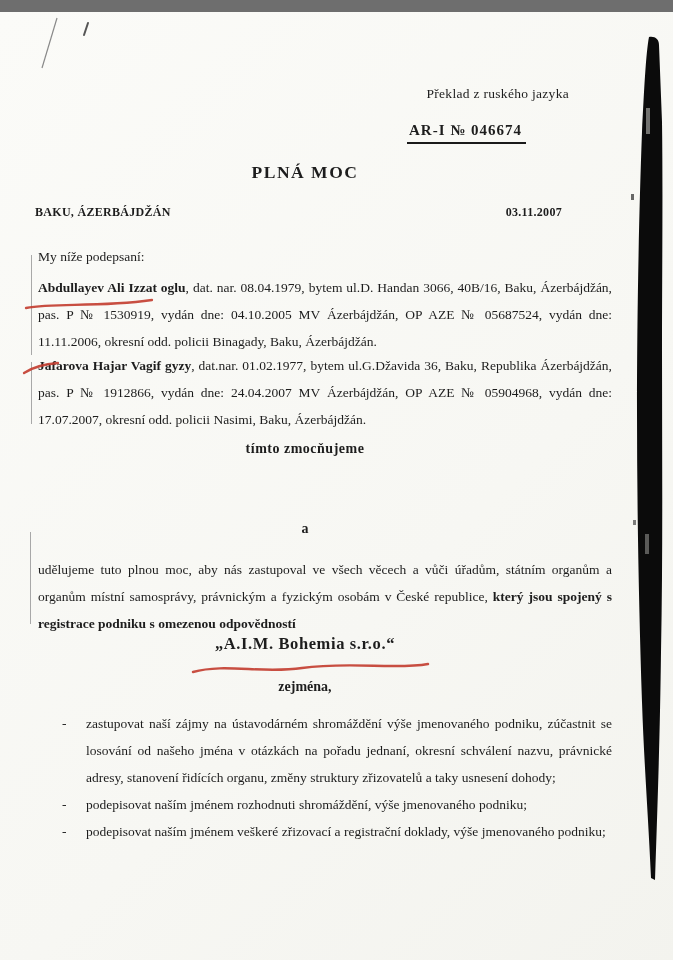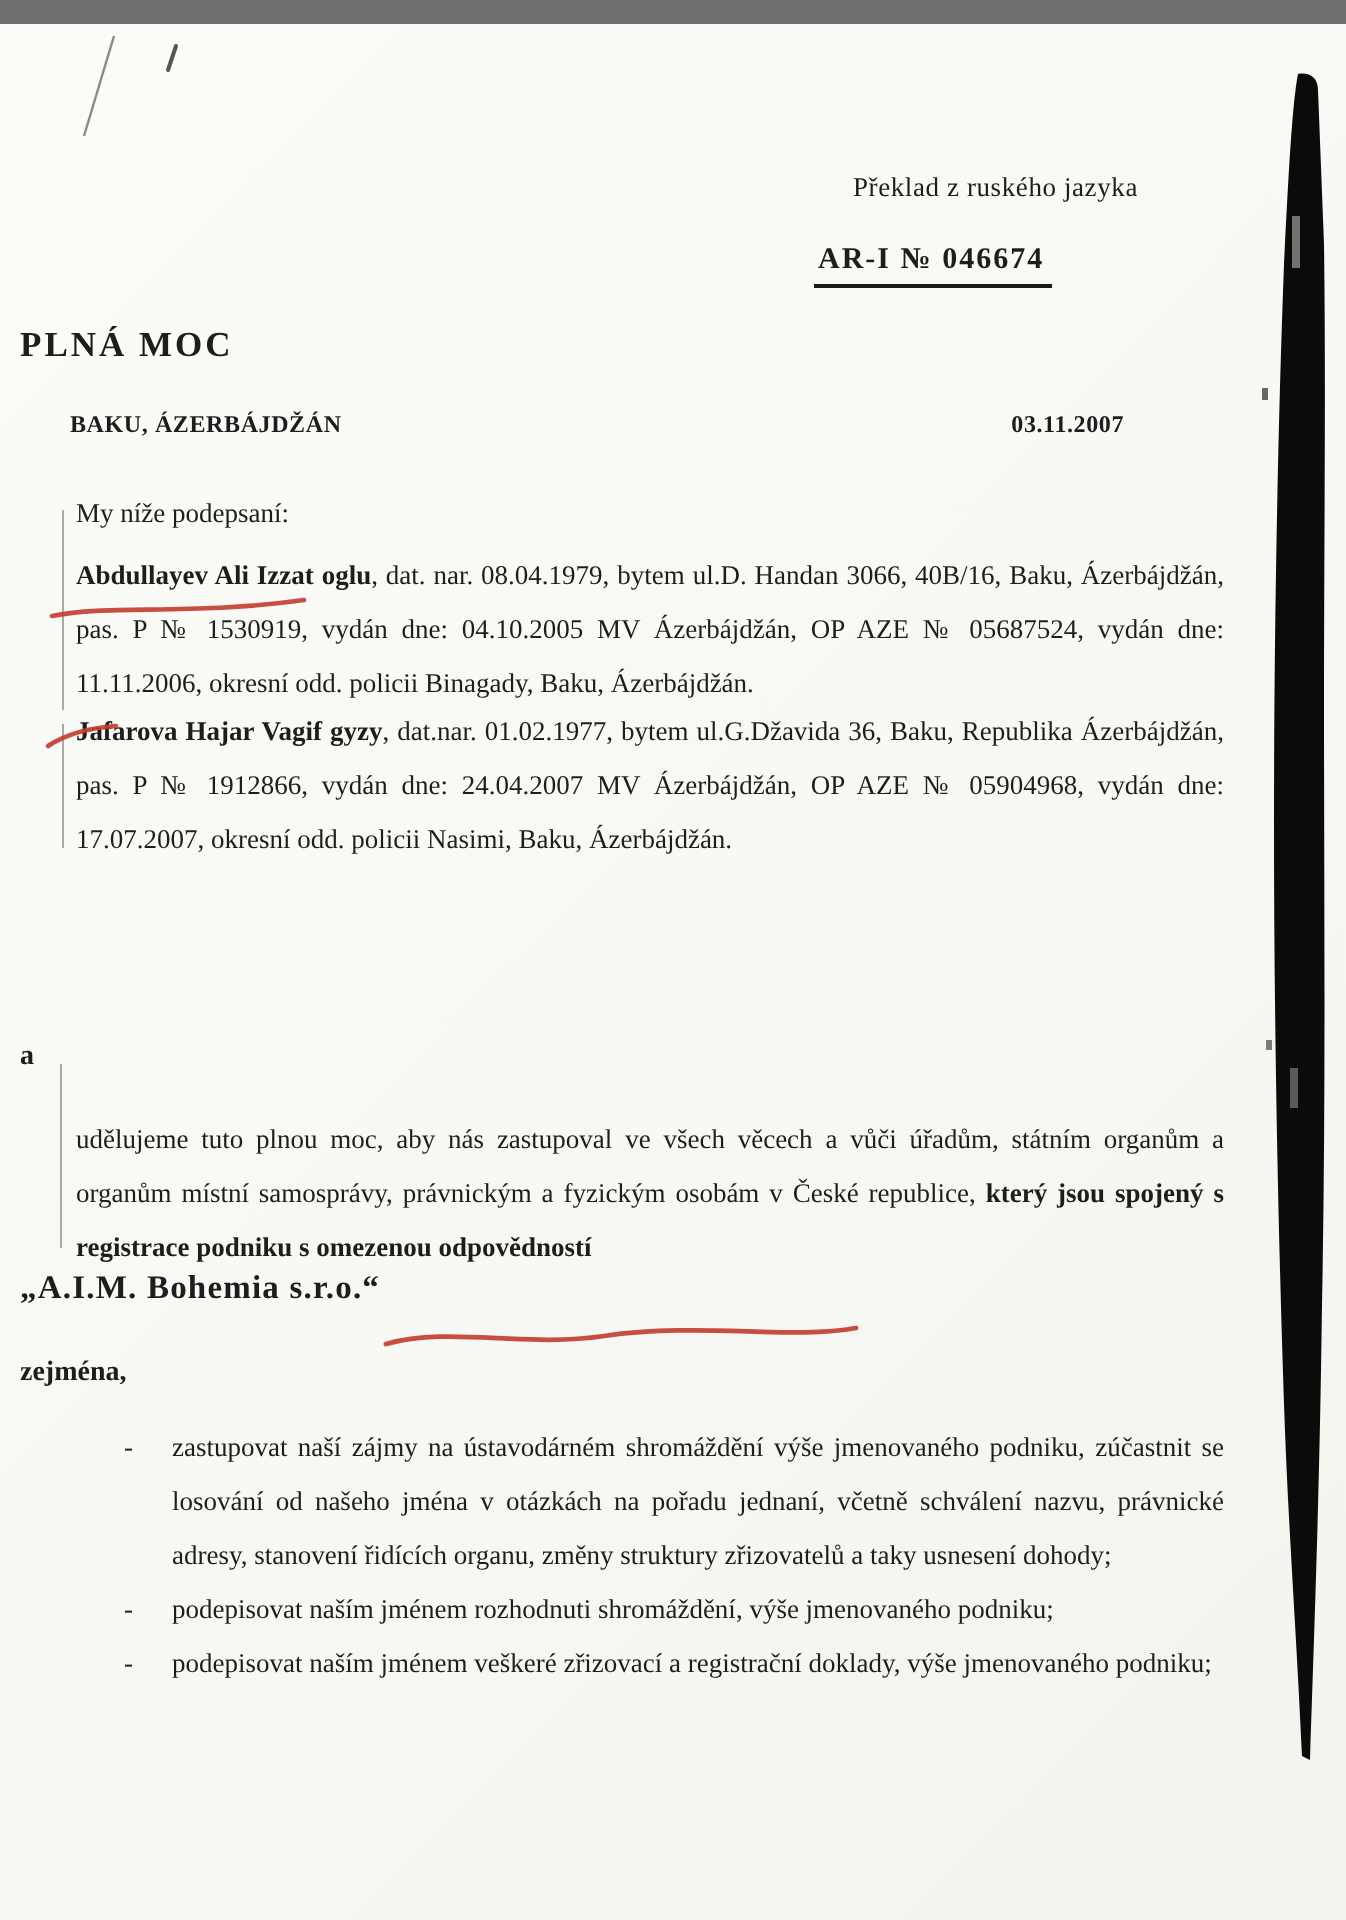--- a/index.html
+++ b/index.html
@@ -3,21 +3,21 @@
 <meta charset="utf-8">
 <style>
   html,body { margin:0; padding:0; background:#6e6e6e; }
   .page {
     position:relative; width:673px; height:960px; margin:12px auto;
     background:linear-gradient(135deg,#fbfbf8 0%,#f7f7f3 60%,#f3f3ee 100%);
     font-family:"Liberation Serif", serif; color:#1d1d1d; overflow:hidden;
   }
   .abs { position:absolute; }
   .body-text { font-size:13.5px; line-height:27px; text-align:justify; }
-  .center { left:10px; width:590px; }
+  .center { left:10px; width:590px; text-align:center; }
   .b { font-weight:bold; }
   .note { top:74px; right:104px; font-size:13.5px; letter-spacing:.3px; }
   .ref {
     top:110px; left:407px; font-size:15px; font-weight:bold; letter-spacing:1px;
     border-bottom:2px solid #1a1a1a; padding:0 4px 3px 2px;text-align:right;
   }
   .title { top:150px; font-size:17.5px; font-weight:bold; letter-spacing:1.5px; }
   .place-row { top:193px; left:35px; width:527px; display:flex; justify-content:space-between;
     font-size:12px; font-weight:bold; letter-spacing:.3px; }
   .intro { top:237px; left:38px; font-size:13.5px; }
@@ -56,36 +56,37 @@
   <div class="abs intro">My níže podepsaní:</div>
 
   <div class="abs para body-text p1">
     <span class="b">Abdullayev Ali Izzat oglu</span><span>, dat. nar. 08.04.1979, bytem ul.D. Handan 3066, 40B/16, Baku, Ázerbájdžán, pas. P  № 1530919, vydán dne: 04.10.2005 MV Ázerbájdžán, OP AZE № 05687524, vydán dne: 11.11.2006, okresní odd. policii Binagady, Baku, Ázerbájdžán.</span>
   </div>
 
   <div class="abs para body-text p2">
     <span class="b">Jafarova Hajar Vagif gyzy</span><span>,  dat.nar. 01.02.1977, bytem ul.G.Džavida 36, Baku, Republika Ázerbájdžán, pas. P  № 1912866, vydán dne: 24.04.2007 MV Ázerbájdžán, OP AZE № 05904968, vydán dne: 17.07.2007, okresní odd. policii Nasimi, Baku, Ázerbájdžán.</span>
   </div>
 
+  <div class="abs center authorize">tímto zmocňujeme</div>
 
 
   <div class="abs center conj">a</div>
 
   <div class="abs para body-text p4">
     <span>udělujeme tuto plnou moc, aby nás zastupoval ve všech věcech a vůči úřadům, státním organům a organům místní samosprávy, právnickým a fyzickým osobám v České republice, </span><span class="b">který jsou spojený s registrace podniku s omezenou odpovědností</span>
   </div>
 
   <div class="abs center company">„A.I.M. Bohemia s.r.o.“</div>
 
   <div class="abs center zejmena">zejména,</div>
 
   <div class="abs list">
     <div class="li">
       <span class="dash">-</span>
-      <span class="txt">zastupovat naší zájmy na ústavodárném shromáždění výše jmenovaného podniku, zúčastnit se losování od našeho jména v otázkách na pořadu jednaní, včetně schválení nazvu, právnické adresy, stanovení řidících organu, změny struktury zřizovatelů a taky usnesení dohody;</span>
+      <span class="txt">zastupovat naší zájmy na ústavodárném shromáždění výše jmenovaného podniku, zúčastnit se losování od našeho jména v otázkách na pořadu jednaní, okresní schválení nazvu, právnické adresy, stanovení řidících organu, změny struktury zřizovatelů a taky usnesení dohody;</span>
     </div>
     <div class="li">
       <span class="dash">-</span>
       <span class="txt">podepisovat naším jménem rozhodnuti shromáždění, výše jmenovaného podniku;</span>
     </div>
     <div class="li">
       <span class="dash">-</span>
       <span class="txt">podepisovat naším jménem veškeré zřizovací a registrační doklady, výše jmenovaného podniku;</span>
     </div>
   </div>

